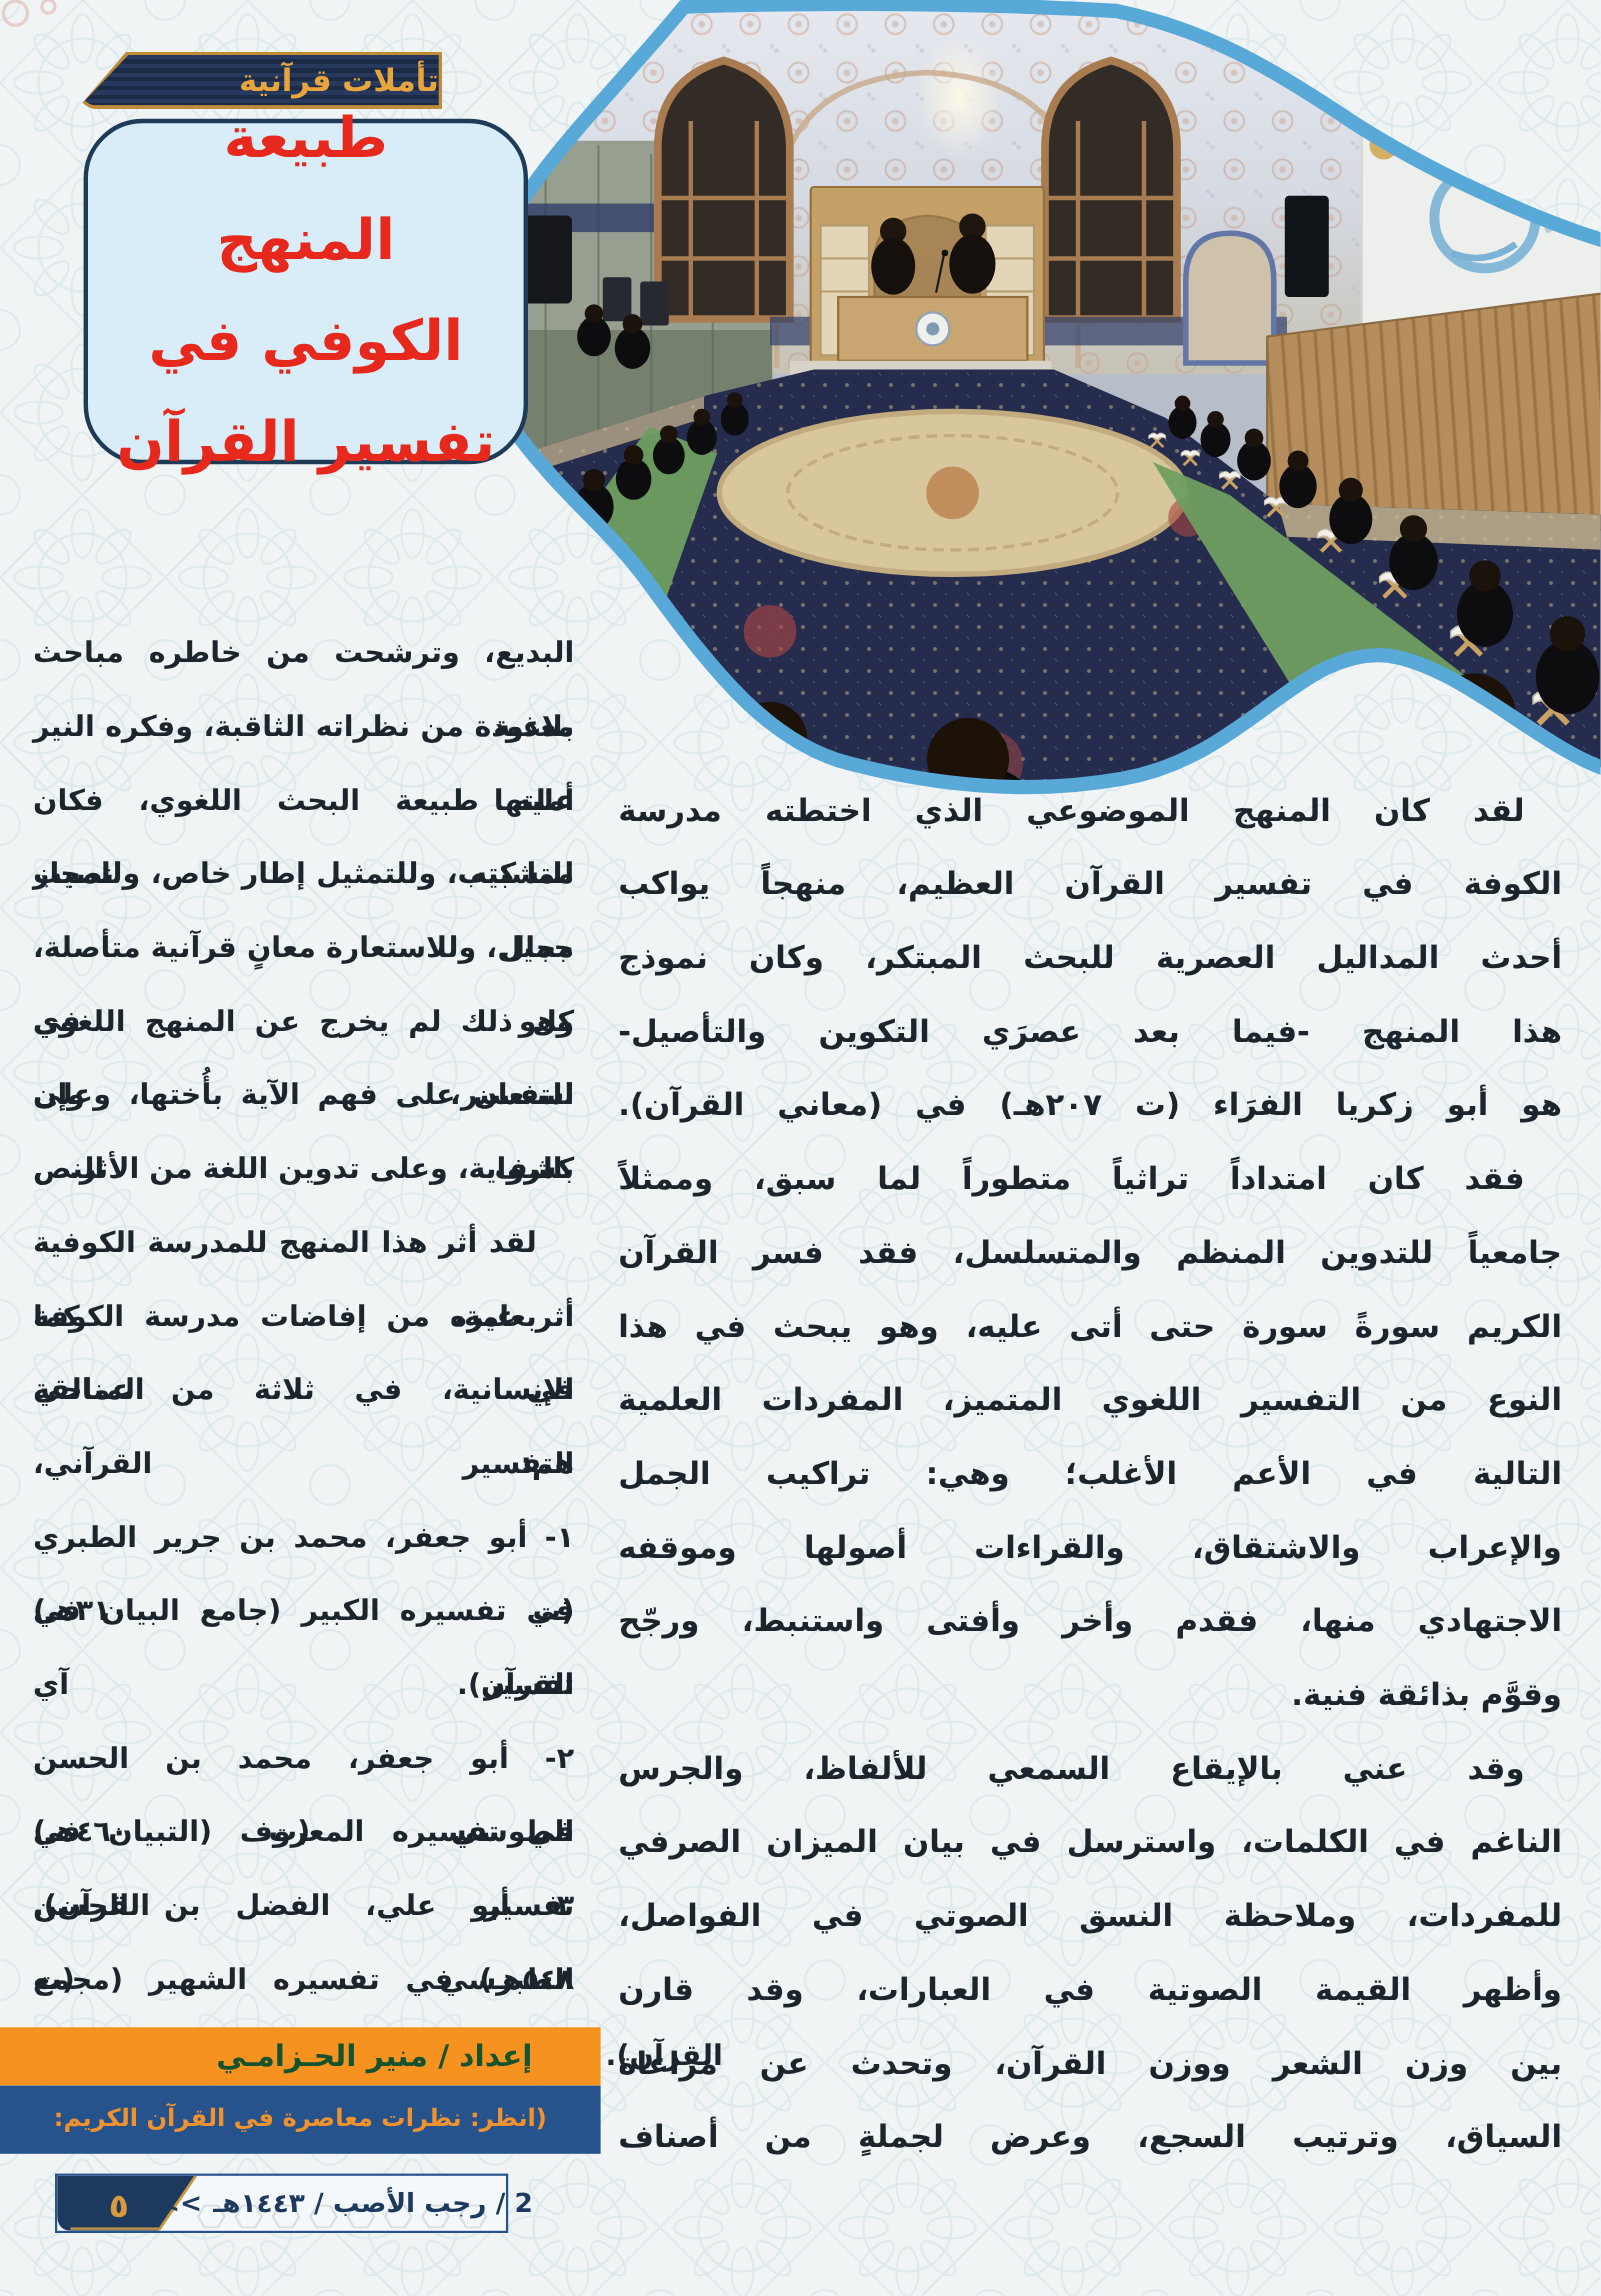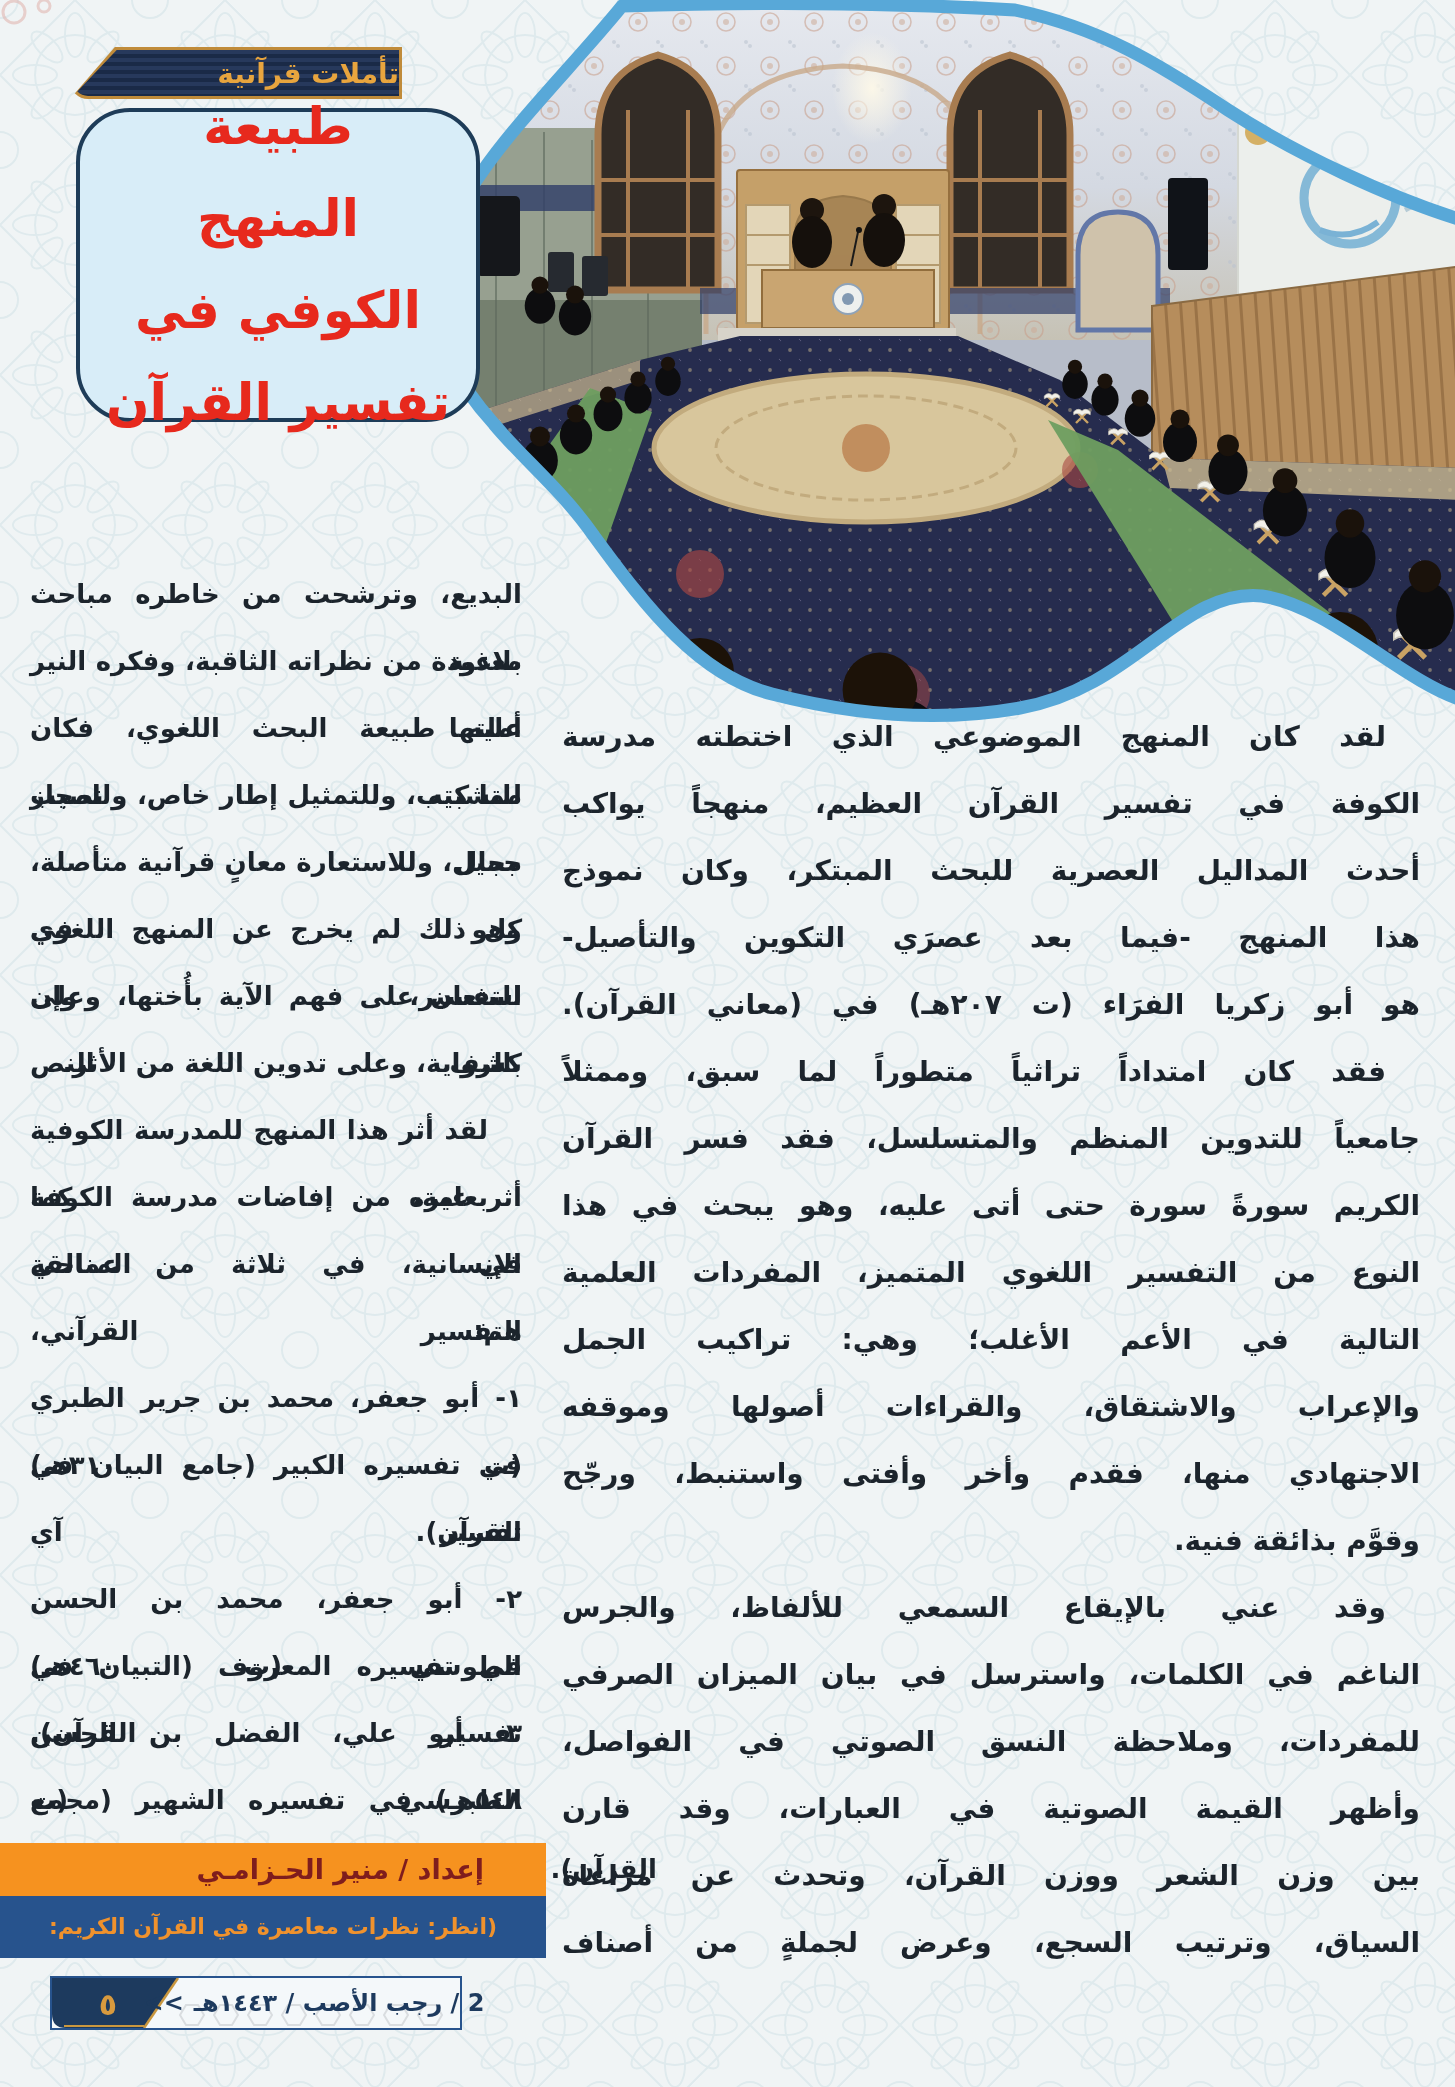--- a/index.html
+++ b/index.html
@@ -34,21 +34,21 @@
   .col-right{left:562px;top:703px;width:858px;font-size:28px;}
   .tline{height:67px;line-height:67px;text-align:justify;text-align-last:justify;white-space:normal;}
   .tline.pe{text-align-last:right;}
   .tline.ind{padding-right:34px;}
   .overflow-line{position:absolute;left:545px;top:1842px;width:112px;height:55px;line-height:55px;z-index:2;
     font-size:26px;font-weight:bold;color:#1c242c;text-align:right;}
 
   
   .author-bar{position:absolute;left:0;top:1843px;width:546px;height:53px;background:#f6921f;z-index:3;
     text-align:right;line-height:53px;padding-right:0;box-sizing:border-box;}
-  .author-label{color:#7f1d1d;font-size:27px;font-weight:bold;padding-left:62px;padding-right:62px;}
+  .author-label{color:#14532d;font-size:27px;font-weight:bold;padding-left:62px;padding-right:62px;}
   .ref-bar{position:absolute;left:0;top:1896px;width:546px;height:62px;background:#27538d;z-index:3;
     color:#f0922d;font-size:22px;font-weight:bold;text-align:center;line-height:62px;}
 
   
   .footer-bar{position:absolute;left:50px;top:1976px;width:412px;height:54px;z-index:3;
     background:#f4f8fa;border:2px solid #27538d;box-sizing:border-box;}
   .footer-shape{position:absolute;left:0;top:0;}
   .footer-hex{position:absolute;left:120px;bottom:2px;}
   .footer-date-wrap{position:absolute;left:130px;right:14px;top:0;height:50px;
     display:flex;align-items:center;justify-content:center;gap:10px;}

